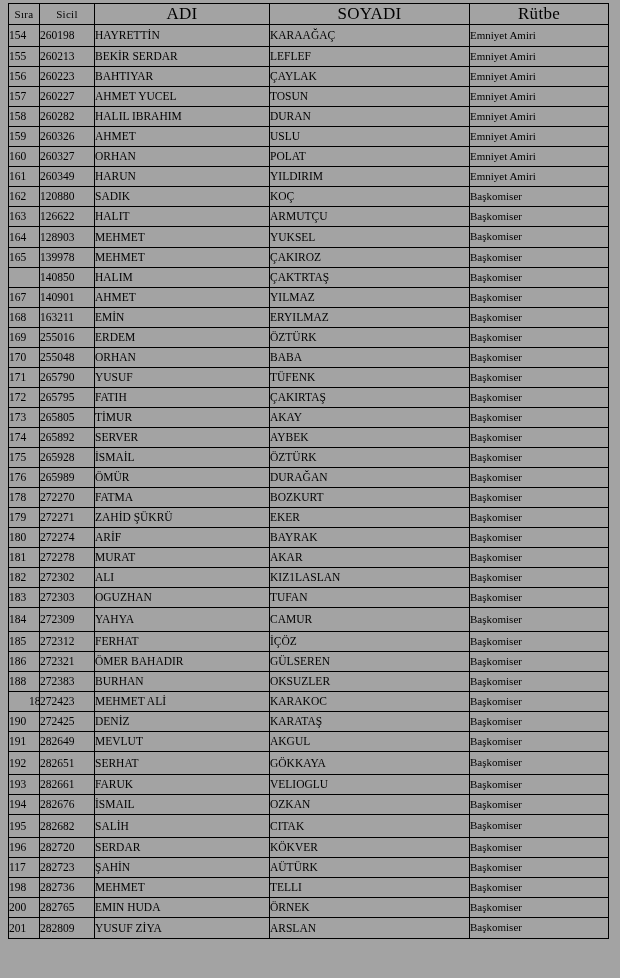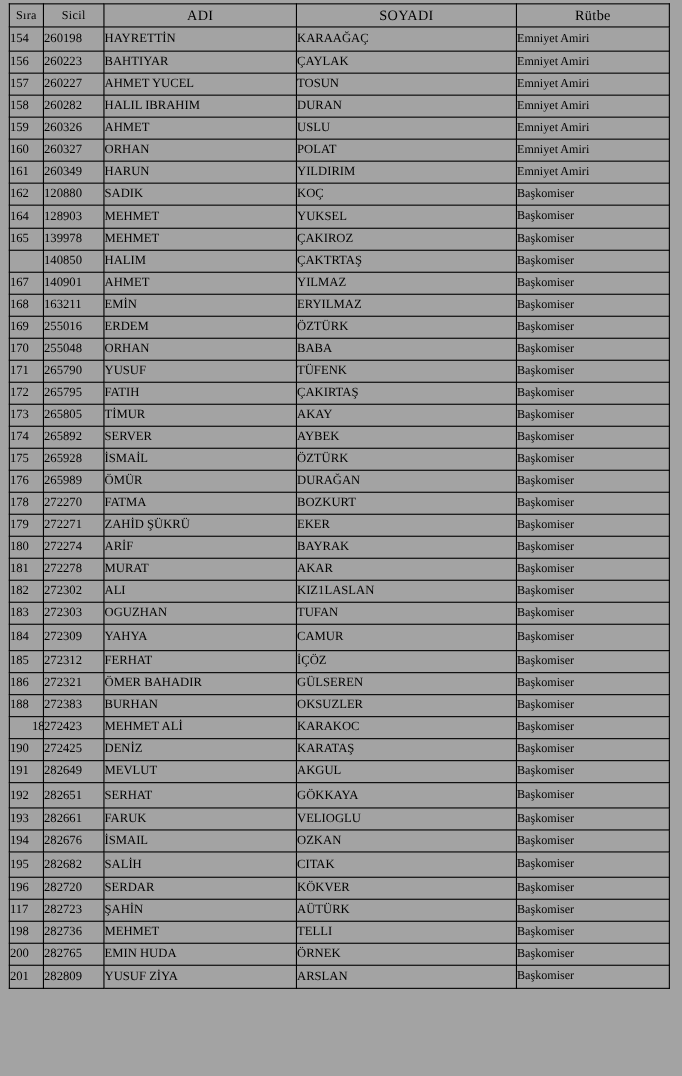--- a/index.html
+++ b/index.html
@@ -41,21 +41,21 @@
     padding: 0;
     vertical-align: middle;
     font-weight: normal;
     overflow: hidden;
     white-space: nowrap;
   }
   
   thead th {
     height: 20px;
     text-align: center;
-    font-size: 13px;
+    font-size: 17px;
     letter-spacing: 0.3px;
   }
   thead th.h-sira, thead th.h-sicil {
     font-size: 11px;
   }
   
   tbody td {
     height: 19px;
     line-height: 1.05;
   }
@@ -103,20 +103,27 @@
     </thead>
     <tbody id="roster-body">
         <tr>
           <td class="cell-sira va-mid" style="height: 21px;">154</td>
           <td class="cell-sicil va-mid">260198</td>
           <td class="cell-adi va-mid">HAYRETTİN</td>
           <td class="cell-soyadi va-mid">KARAAĞAÇ</td>
           <td class="cell-rutbe va-mid">Emniyet Amiri</td>
         </tr>
         <tr>
+          <td class="cell-sira va-mid" style="height: 18px;">155</td>
+          <td class="cell-sicil va-mid">260213</td>
+          <td class="cell-adi va-mid">BEKİR SERDAR</td>
+          <td class="cell-soyadi va-mid">LEFLEF</td>
+          <td class="cell-rutbe va-mid">Emniyet Amiri</td>
+        </tr>
+        <tr>
           <td class="cell-sira va-mid" style="height: 18px;">156</td>
           <td class="cell-sicil va-mid">260223</td>
           <td class="cell-adi va-mid">BAHTIYAR</td>
           <td class="cell-soyadi va-mid">ÇAYLAK</td>
           <td class="cell-rutbe va-mid">Emniyet Amiri</td>
         </tr>
         <tr>
           <td class="cell-sira va-mid" style="height: 14px;">157</td>
           <td class="cell-sicil va-mid">260227</td>
           <td class="cell-adi va-mid">AHMET YUCEL</td>
@@ -150,20 +157,27 @@
           <td class="cell-adi va-mid">HARUN</td>
           <td class="cell-soyadi va-mid">YILDIRIM</td>
           <td class="cell-rutbe va-mid">Emniyet Amiri</td>
         </tr>
         <tr>
           <td class="cell-sira va-mid" style="height: 14px;">162</td>
           <td class="cell-sicil va-mid">120880</td>
           <td class="cell-adi va-mid">SADIK</td>
           <td class="cell-soyadi va-mid">KOÇ</td>
           <td class="cell-rutbe va-mid">Başkomiser</td>
+        </tr>
+        <tr>
+          <td class="cell-sira va-top" style="height: 19px;">163</td>
+          <td class="cell-sicil va-bottom">126622</td>
+          <td class="cell-adi va-top">HALIT</td>
+          <td class="cell-soyadi va-top">ARMUTÇU</td>
+          <td class="cell-rutbe va-top">Başkomiser</td>
         </tr>
         <tr>
           <td class="cell-sira va-mid" style="height: 20px;">164</td>
           <td class="cell-sicil va-mid">128903</td>
           <td class="cell-adi va-mid">MEHMET</td>
           <td class="cell-soyadi va-mid">YUKSEL</td>
           <td class="cell-rutbe va-mid">Başkomiser</td>
         </tr>
         <tr>
           <td class="cell-sira va-mid" style="height: 18px;">165</td>

